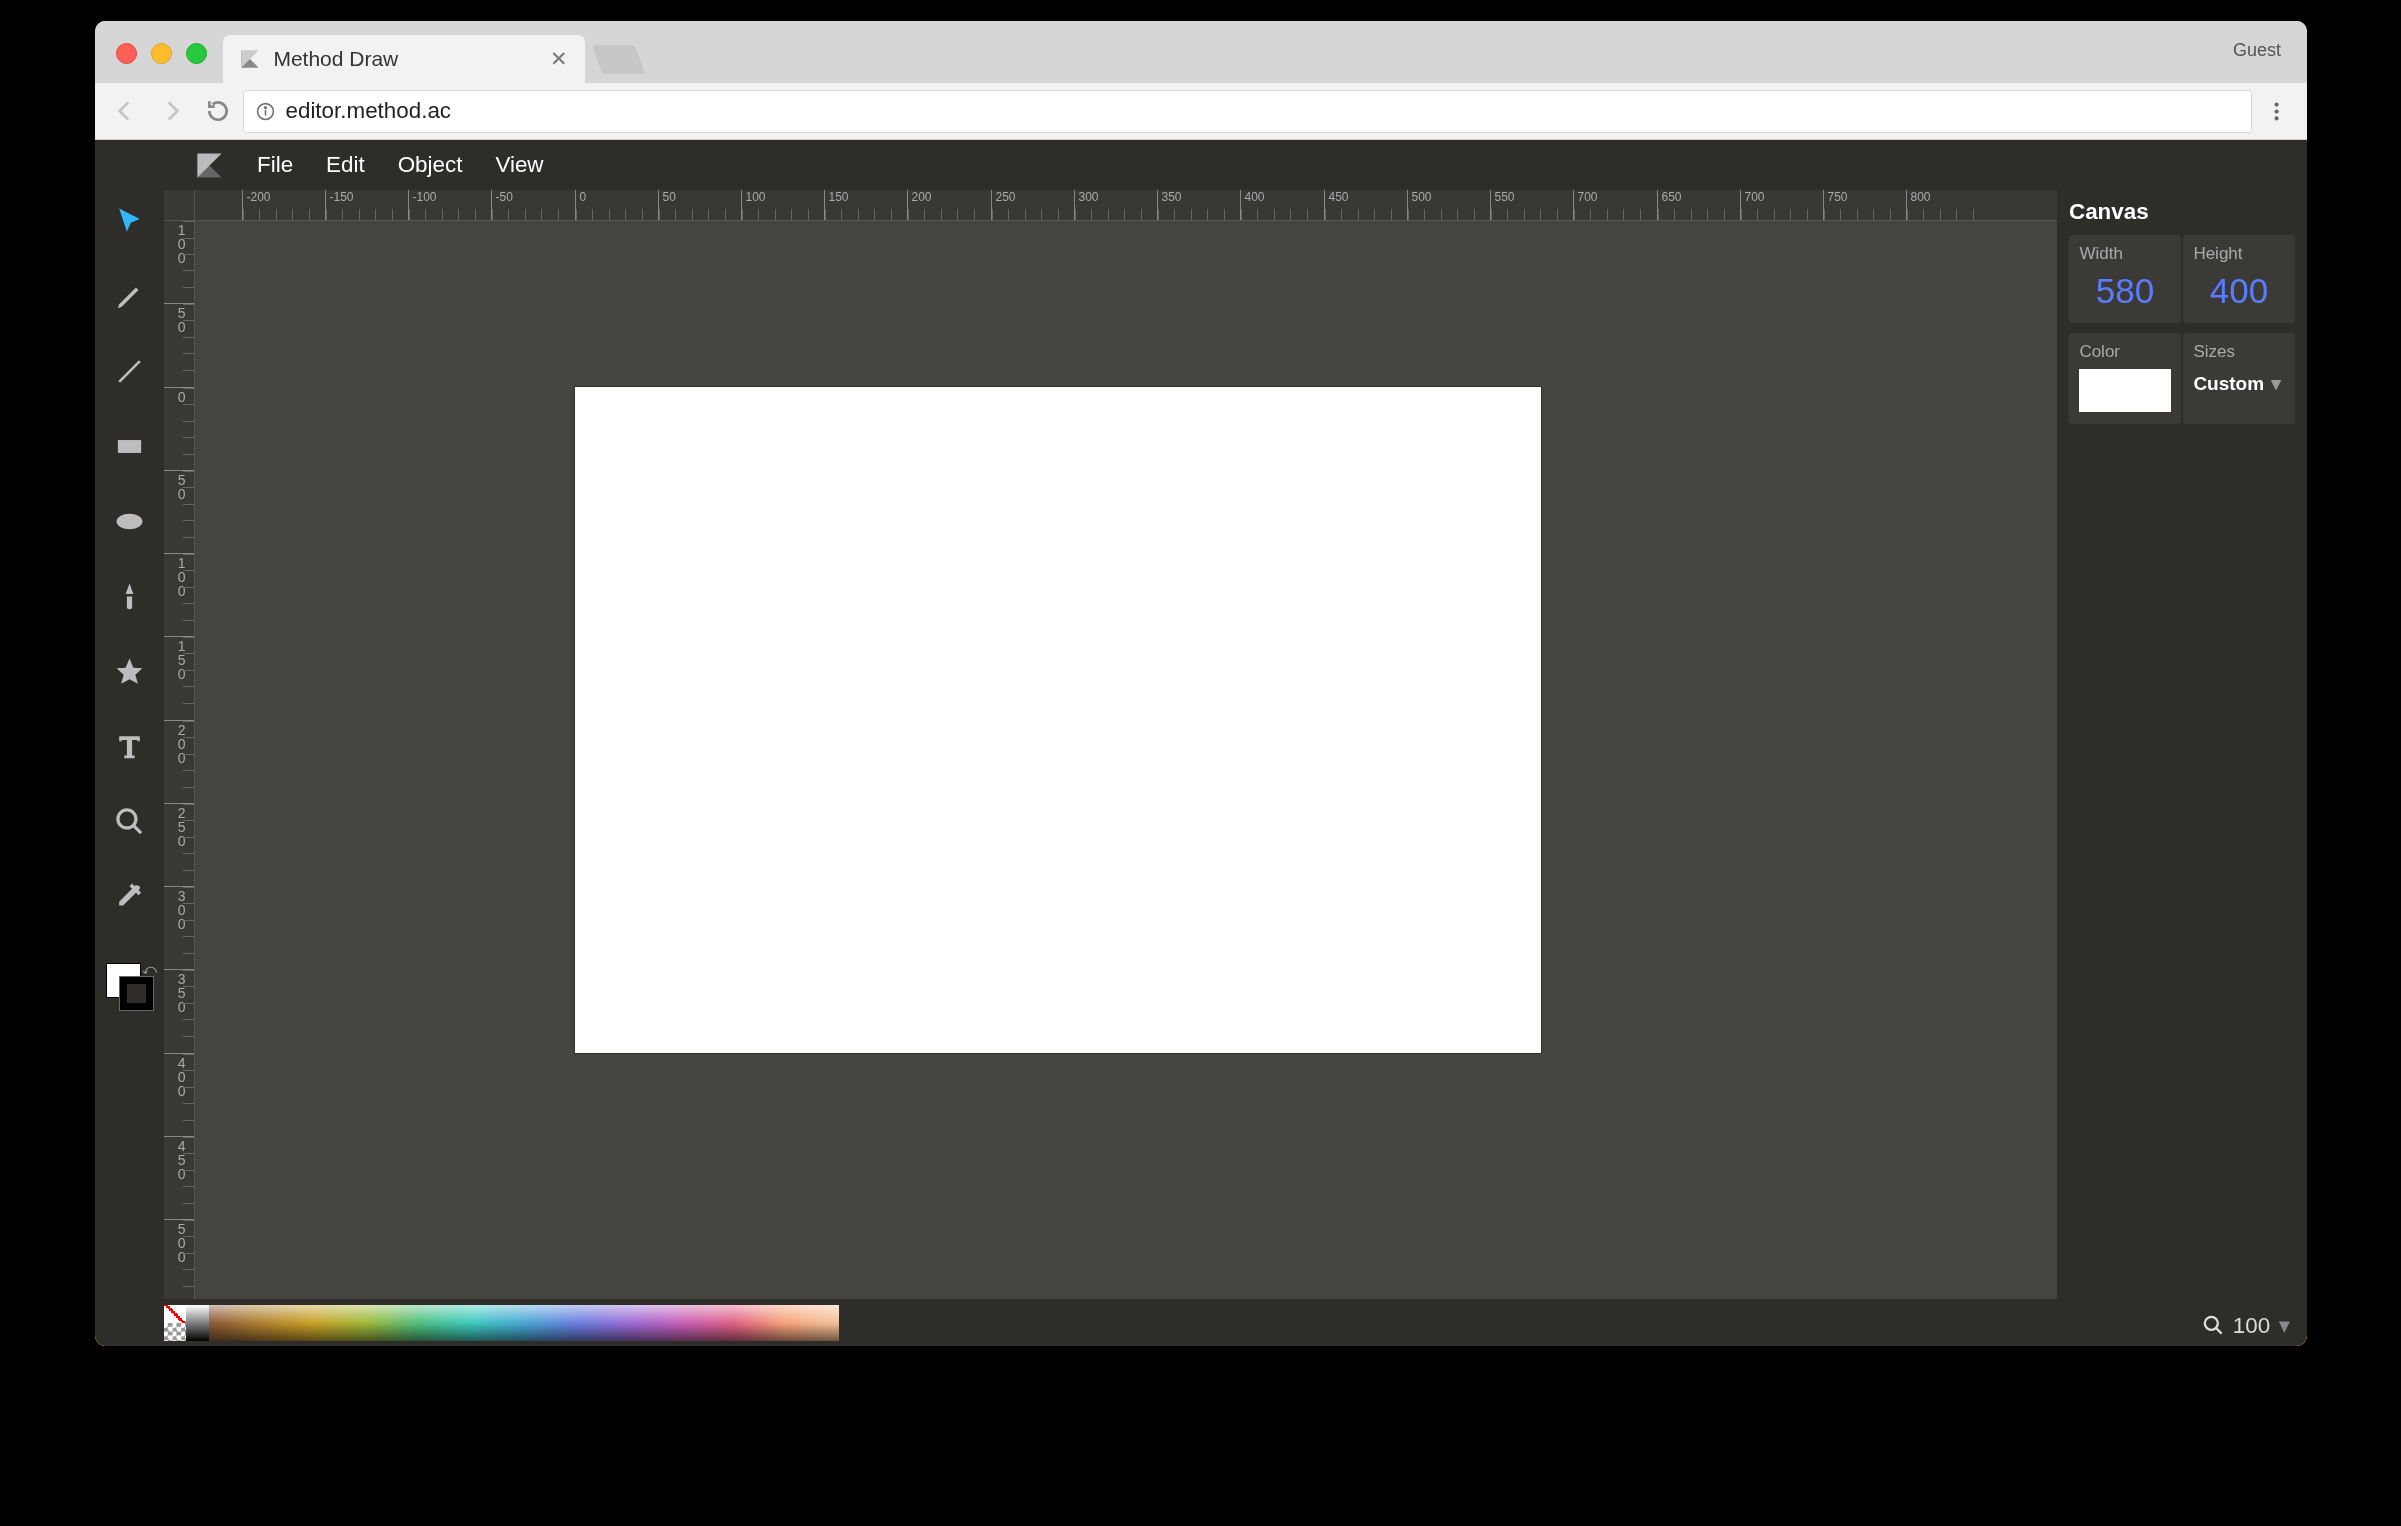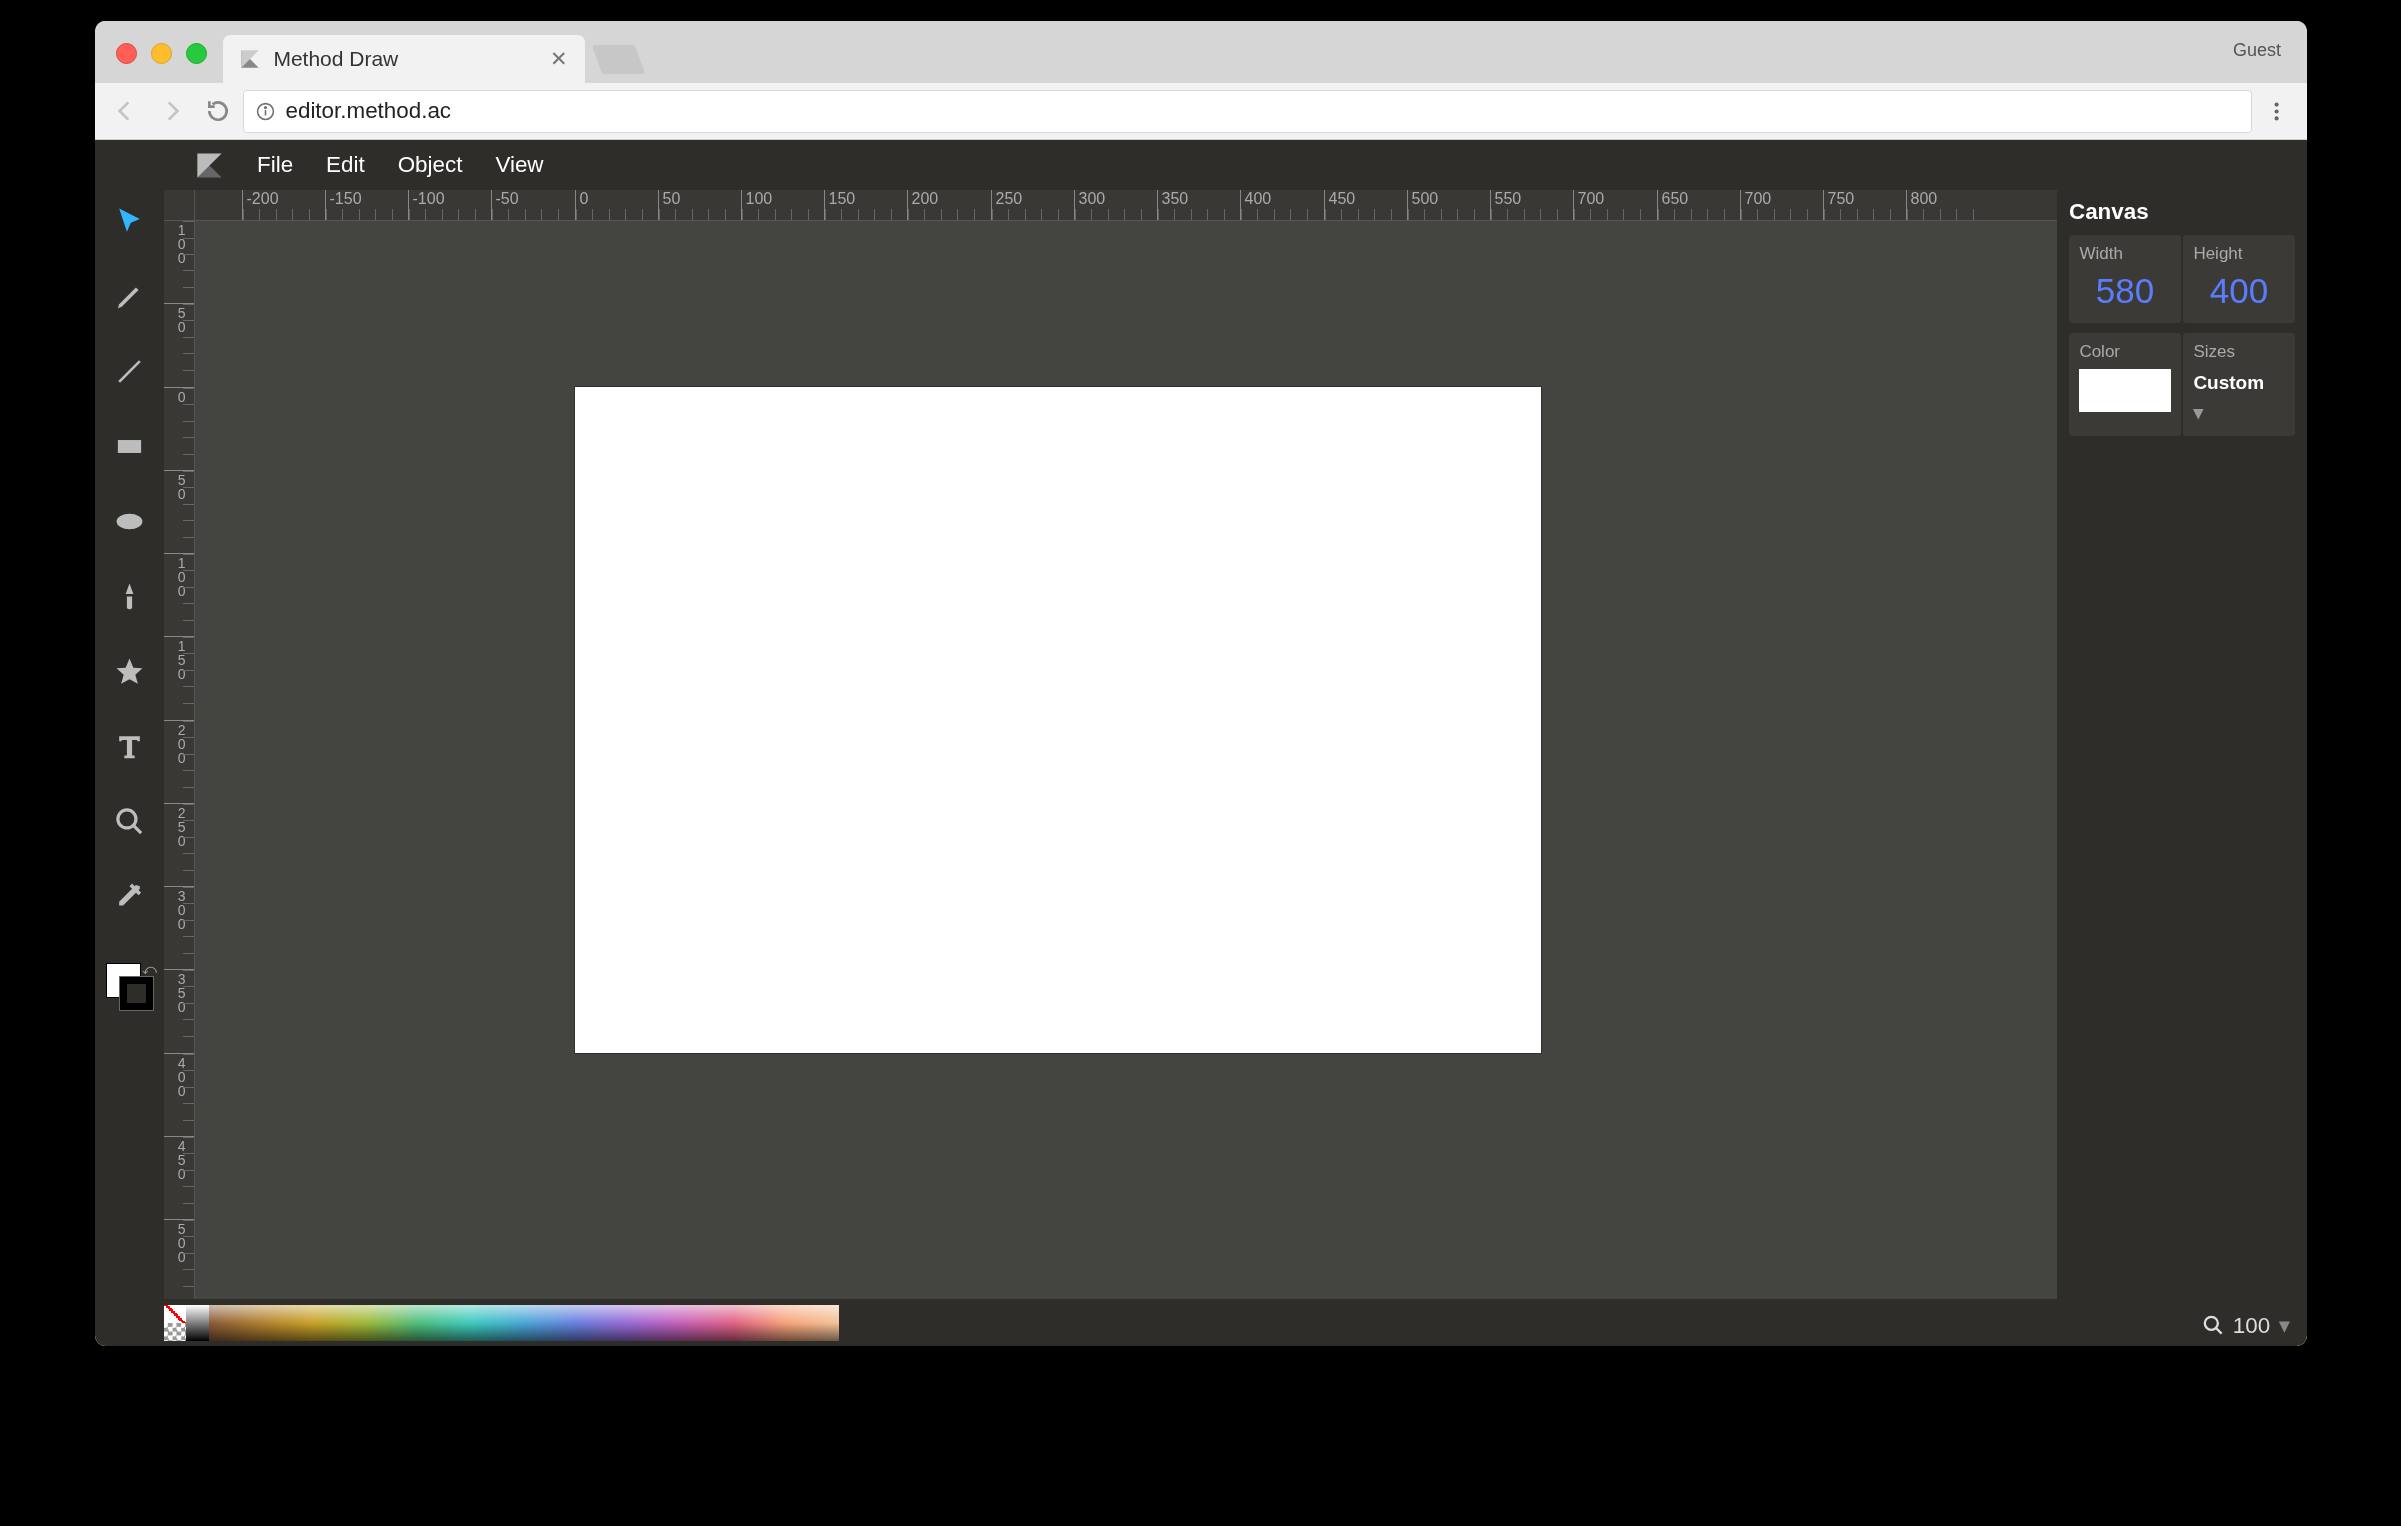--- a/index.html
+++ b/index.html
@@ -183,21 +183,21 @@
 }
 .ruler-corner {
   position:absolute; left:0; top:0; width:31px; height:31px; background:#3a3835; border-right:0.9px solid #555; border-bottom:0.9px solid #555;
 }
 .ruler-h {
   position:absolute; left:31px; right:0; top:0; height:31px; background:#3a3835; border-bottom:0.9px solid #555;
   overflow:hidden;
 }
 .ruler-h-inner{position:absolute;left:0;top:0;height:100%;display:flex;}
 .ruler-h .major{position:relative;width:83px;border-left:0.9px solid #888;height:100%;}
-.ruler-h .major span{position:absolute;top:0;left:3.5px;font-size:16px;color:#aaa;}
+.ruler-h .major span{position:absolute;top:0;left:3.5px;font-size:12px;color:#aaa;}
 .ruler-h .minor-ticks{position:absolute;top:19px;left:0;right:0;height:12px;display:flex;}
 .ruler-h .minor-ticks i{flex:1;border-left:0.9px solid #666;}
 
 .ruler-v {
   position:absolute; top:31px; left:0; bottom:0; width:31px; background:#3a3835; border-right:0.9px solid #555;
   overflow:hidden;
 }
 .ruler-v .major{position:relative;height:83px;border-top:0.9px solid #888;width:100%;}
 .ruler-v .major span{position:absolute;top:1.7px;left:1.7px;font-size:15.5px;color:#aaa;writing-mode:vertical-rl;transform:rotate(180deg);line-height:1;letter-spacing:-1.7px;}
 .ruler-v .major span.plain{writing-mode:initial;transform:none;display:block;width:100%;text-align:center;font-size:14px;line-height:1;}
@@ -219,21 +219,21 @@
   color: #fff;
 }
 .panel-title { font-size: 22.4px; font-weight:600; margin-bottom: 10.4px; }
 .panel-row { display:flex; gap:2px; margin-bottom:10.4px; }
 .panel-box {
   flex:1; background:#3c3a37; border-radius:3.5px; padding:8.6px 10.4px 12px 10.4px;
 }
 .panel-box .lbl { font-size:17px; color:#aaa; margin-bottom:7px; }
 .panel-box .val { font-size:35px; color:#5a7dff; text-align:center; font-weight:400; }
 .panel-box.color-box .swatch { width:100%; height:43px; background:#fff; margin-top:5.2px; }
-.panel-box.sizes-box .size-val { font-size:19px; color:#fff; font-weight:600; display:flex; align-items:flex-start; gap:7px; margin-top:10.4px;flex-direction:column;}
+.panel-box.sizes-box .size-val { font-size:19px; color:#fff; font-weight:600; display:flex; align-items:flex-end; gap:7px; margin-top:10.4px;}
 .panel-box.sizes-box .caret{color:#999;}
 
 
 .statusbar {
   height: 47px;
   background: #2f2d2a;
   position: relative;
 }
 .palette {
   position:absolute; left:69px; bottom:5.2px; height:36px; display:flex;

